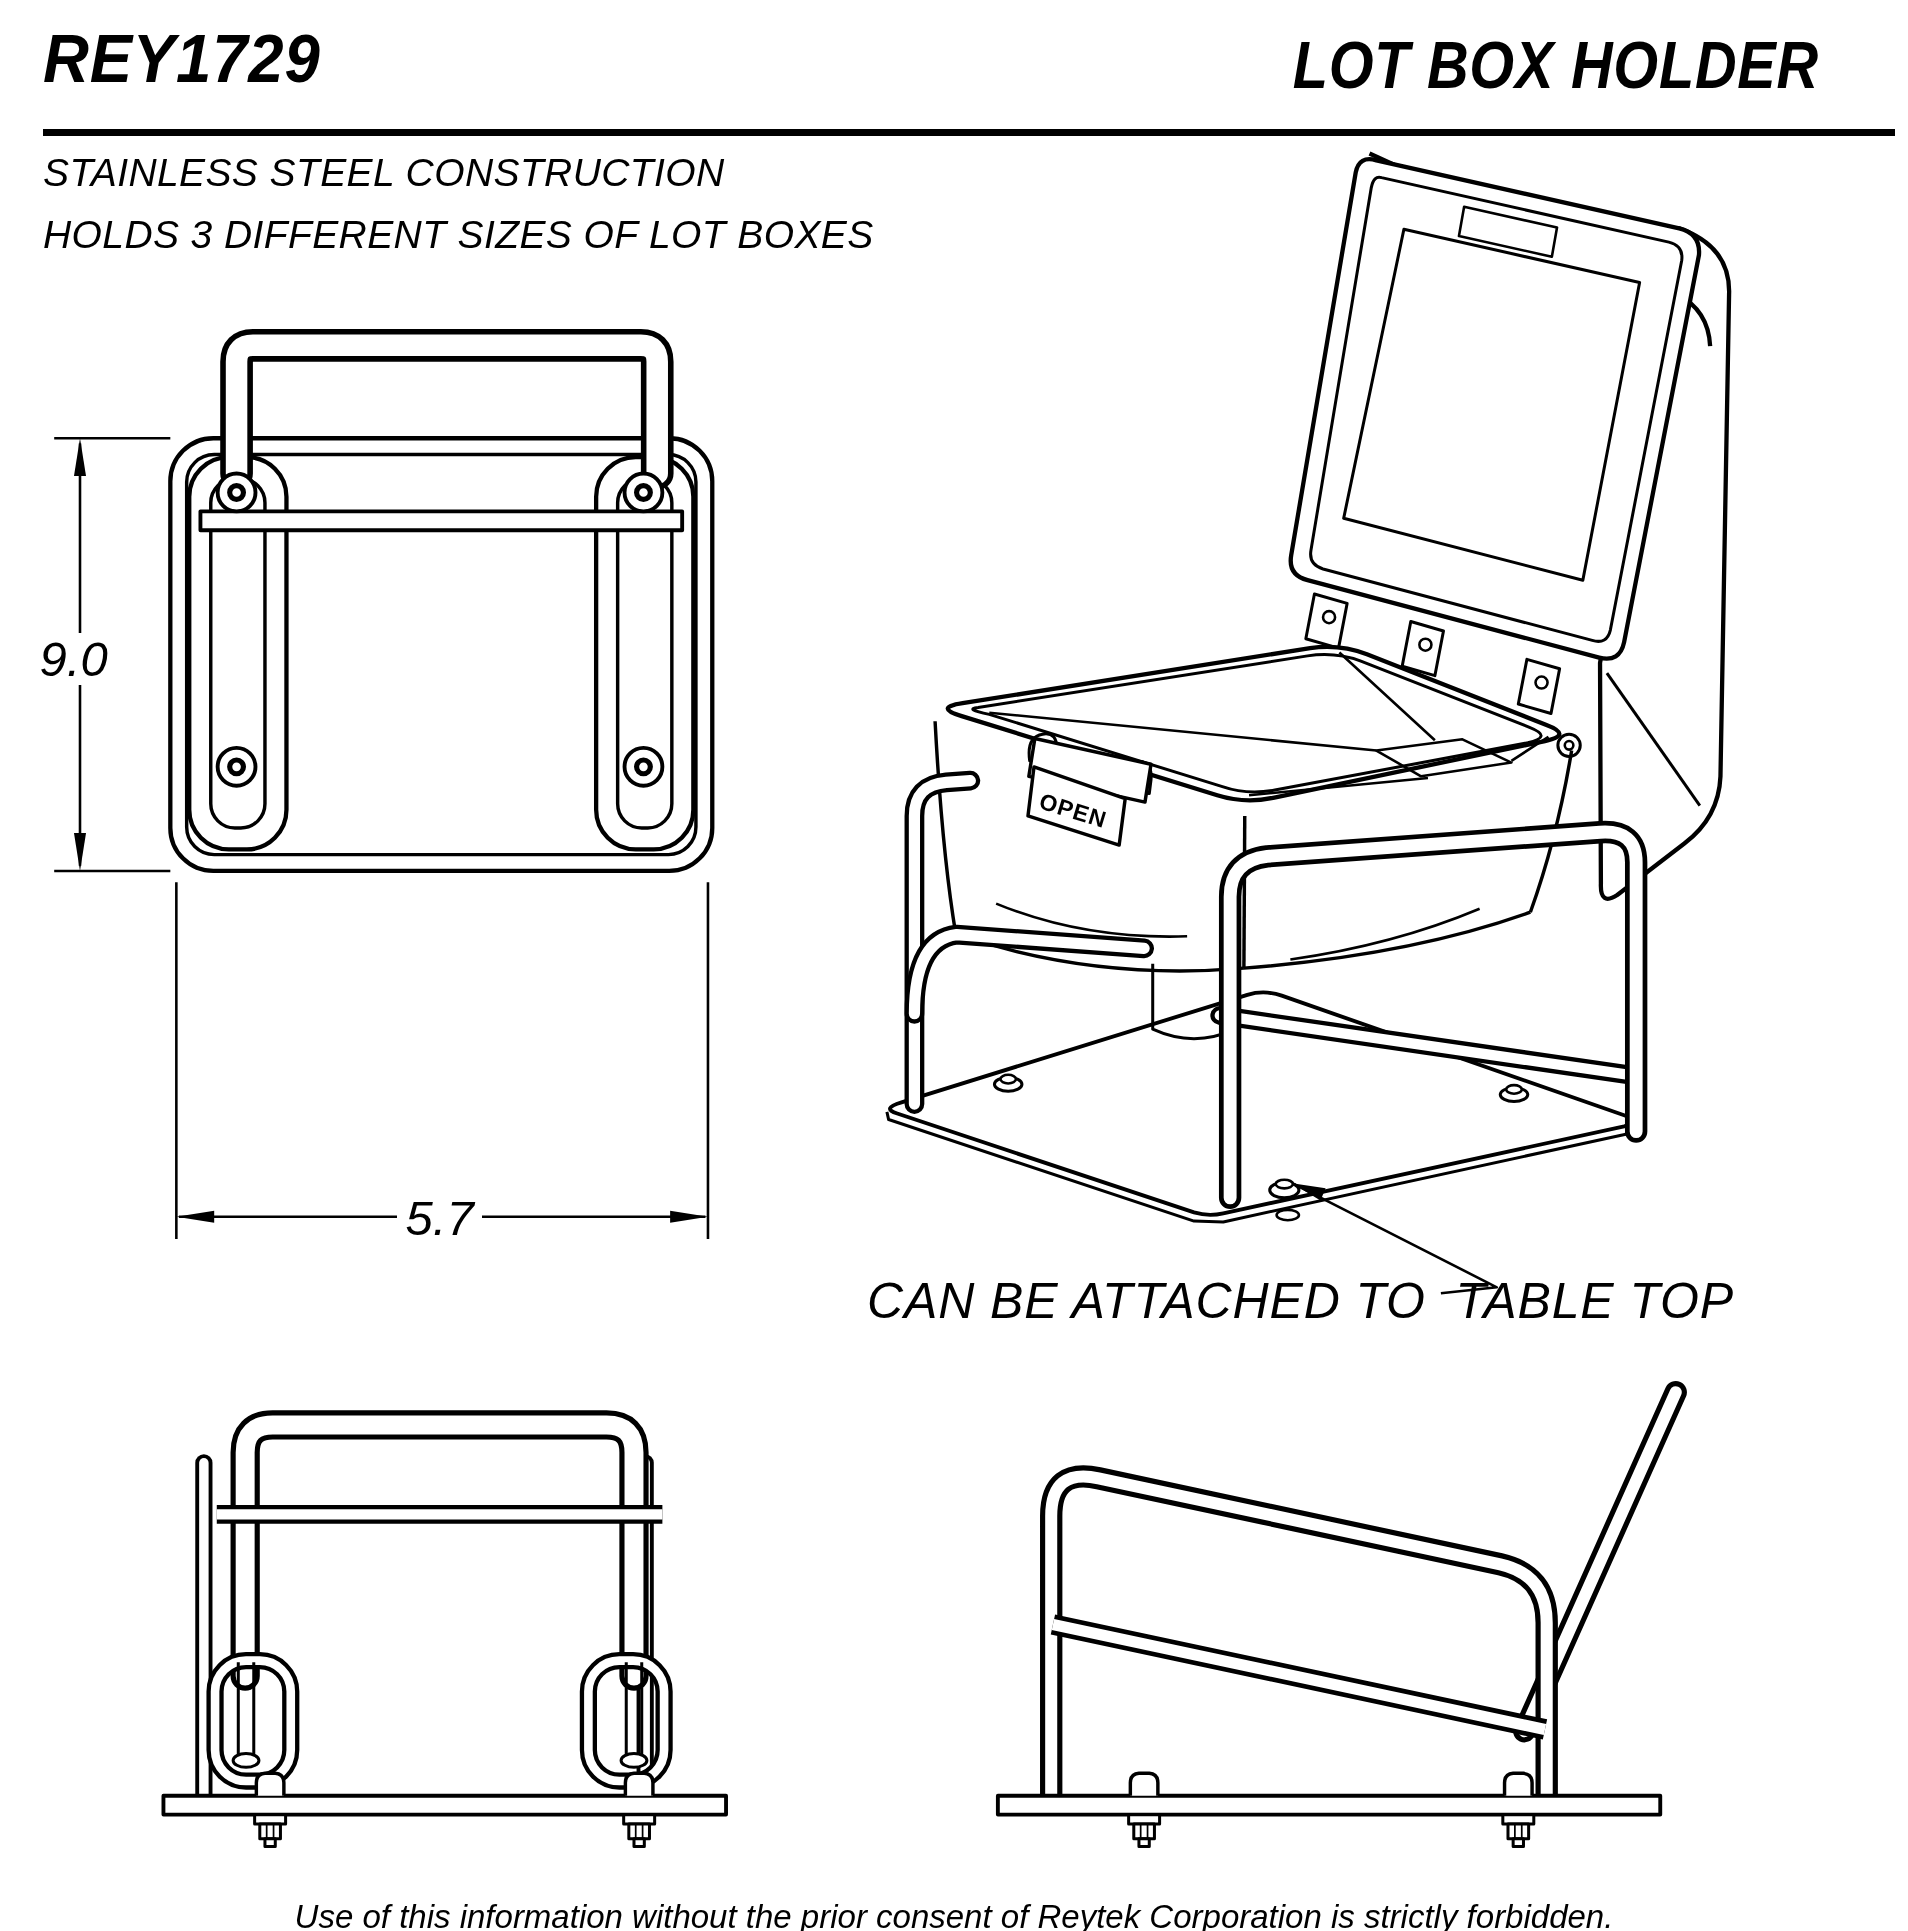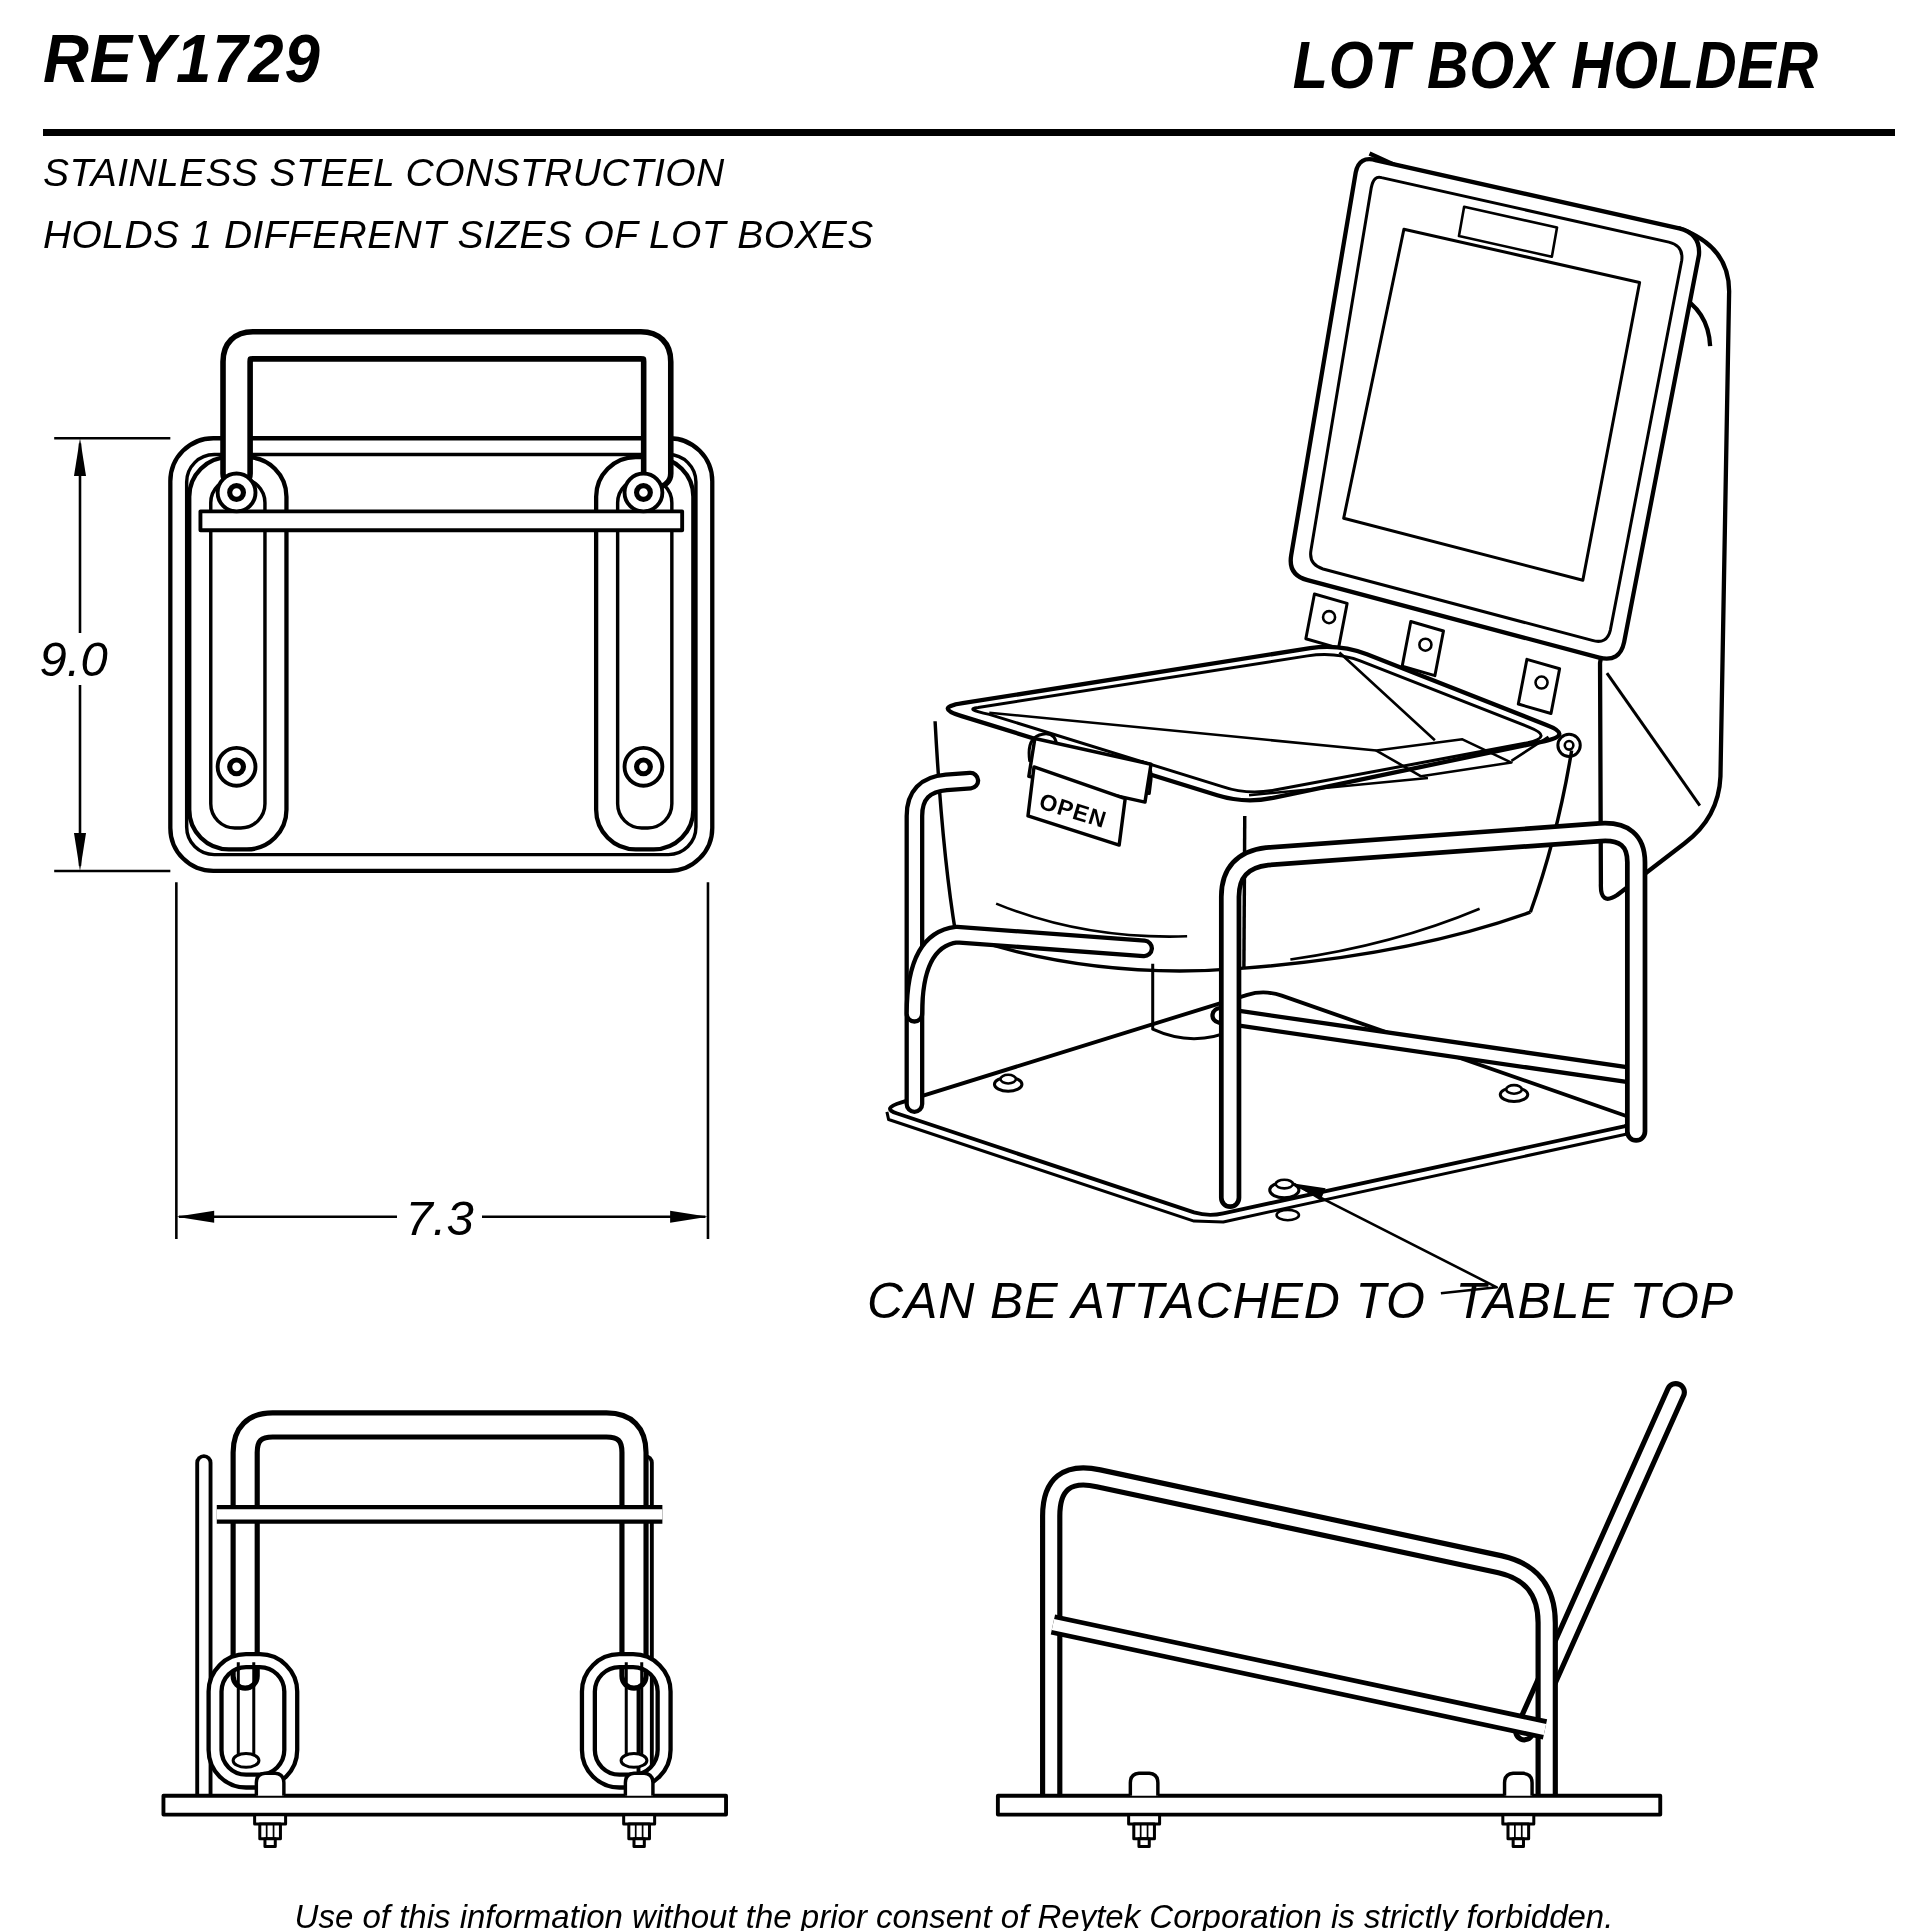--- a/index.html
+++ b/index.html
@@ -37,21 +37,21 @@
 </style>
 </head>
 <body>
 
 <div class="sheet">
 
   <div class="abs it part-number">REY1729</div>
   <div class="abs it product-title">LOT BOX HOLDER</div>
   <div class="abs rule"></div>
   <div class="abs it note note1">STAINLESS STEEL CONSTRUCTION</div>
-  <div class="abs it note note2">HOLDS 1 DIFFERENT SIZES OF LOT BOXES</div>
+  <div class="abs it note note2">HOLDS 3 DIFFERENT SIZES OF LOT BOXES</div>
 
   <svg width="1908" height="1932" viewBox="0 0 2218 2245">
 
     <g>
 
       <rect class="wf" x="198" y="509" width="630" height="503" rx="50" stroke-width="5"></rect>
       <rect class="ln" x="217" y="528" width="592" height="465" rx="32" stroke-width="4"></rect>
 
       <rect class="wf" x="220" y="531" width="113" height="456" rx="46" stroke-width="5"></rect>
       <rect class="ln" x="245" y="556" width="63" height="406" rx="28" stroke-width="4"></rect>
@@ -223,20 +223,20 @@
         <path class="wf" stroke-width="4" d="M1749,2087 L1749,2072 Q1749,2062 1759,2061 L1771,2061 Q1781,2062 1781,2072 L1781,2087"></path>
         <rect class="wf" x="1747" y="2109" width="36" height="11" stroke-width="3.5"></rect>
         <rect class="wf" x="1753" y="2120" width="24" height="17" stroke-width="3.5"></rect>
         <path class="ln" stroke-width="2" d="M1761,2120 L1761,2137 M1769,2120 L1769,2137"></path>
         <rect class="wf" x="1759" y="2137" width="12" height="9" stroke-width="3.5"></rect>
       </g>
     </g>
   </svg>
 
   <div class="abs it dim dim-9">9.0</div>
-  <div class="abs it dim dim-84">7.3</div>
+  <div class="abs it dim dim-84">5.7</div>
   <div class="abs open-label">OPEN</div>
   <div class="abs it annotation">CAN BE ATTACHED TO  TABLE TOP</div>
 
   <div class="abs it footer-line footer2">Use of this information without the prior consent of Reytek Corporation is strictly forbidden.</div>
 
 </div>
 
 
 </body></html>

